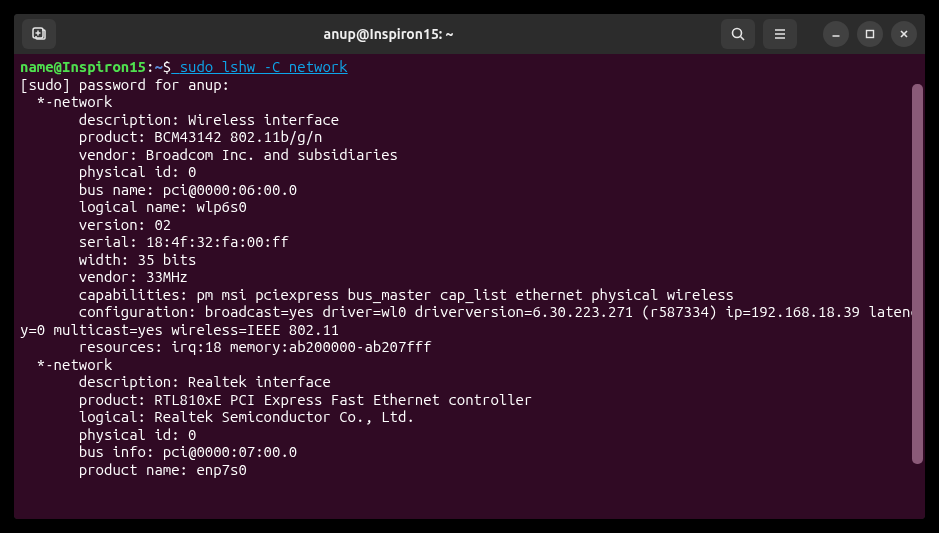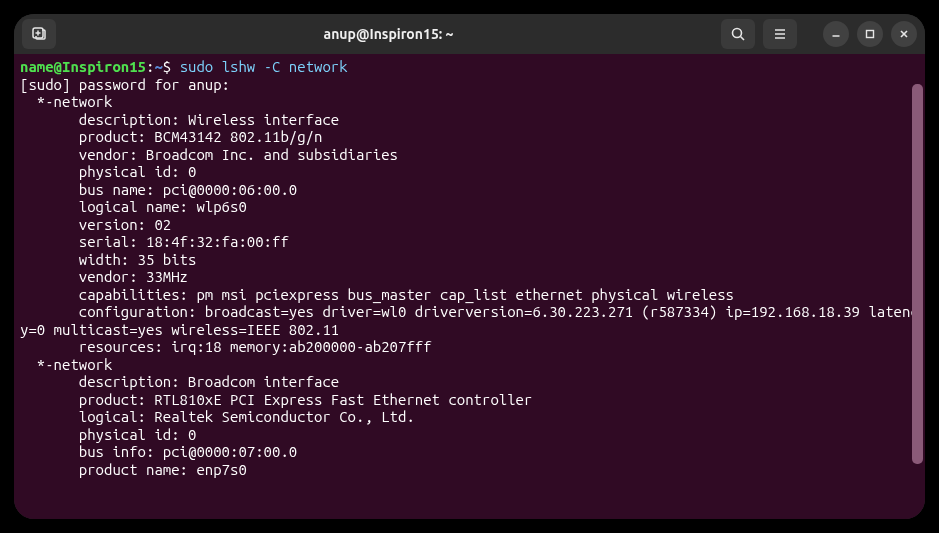--- a/index.html
+++ b/index.html
@@ -9,21 +9,21 @@
     }
     body {
       background: #000;
       width: 939px;
       height: 533px;
       padding: 14px;
       font-family: 'Ubuntu Mono', 'DejaVu Sans Mono', monospace;
     }
     .window {
       background: #2c2c2c;
-      border-radius: 20px;
+      border-radius: 4px;
       width: 100%;
       height: 100%;
       overflow: hidden;
       display: flex;
       flex-direction: column;
     }
     .titlebar {
       background: #2c2c2c;
       height: 40px;
       display: flex;
@@ -96,21 +96,22 @@
       color: #ffffff;
     }
     .prompt-path {
       color: #5a8ad6;
       font-weight: bold;
     }
     .prompt-dollar {
       color: #ffffff;
     }
     .cmd {
-      color: #7dd3fc;
+      color: #0ea5e9;
+      text-decoration: underline;
     }
     .out {
       color: #ffffff;
       margin-top: 29px;
     }
     .scrollbar {
       position: absolute;
       right: 2px;
       top: 30px;
       width: 11px;
@@ -179,21 +180,21 @@
 <span class="out">       bus name: pci@0000:06:00.0</span>
 <span class="out">       logical name: wlp6s0</span>
 <span class="out">       version: 02</span>
 <span class="out">       serial: 18:4f:32:fa:00:ff</span>
 <span class="out">       width: 35 bits</span>
 <span class="out">       vendor: 33MHz</span>
 <span class="out">       capabilities: pm msi pciexpress bus_master cap_list ethernet physical wireless</span>
 <span class="out">       configuration: broadcast=yes driver=wl0 driverversion=6.30.223.271 (r587334) ip=192.168.18.39 latency=0 multicast=yes wireless=IEEE 802.11</span>
 <span class="out">       resources: irq:18 memory:ab200000-ab207fff</span>
 <span class="out">  *-network</span>
-<span class="out">       description: Broadcom interface</span>
+<span class="out">       description: Realtek interface</span>
 <span class="out">       product: RTL810xE PCI Express Fast Ethernet controller</span>
 <span class="out">       logical: Realtek Semiconductor Co., Ltd.</span>
 <span class="out">       physical id: 0</span>
 <span class="out">       bus info: pci@0000:07:00.0</span>
 <span class="out">       product name: enp7s0</span>
     <div class="scrollbar"></div>
   </div>
 </div>
 
 </body></html>

